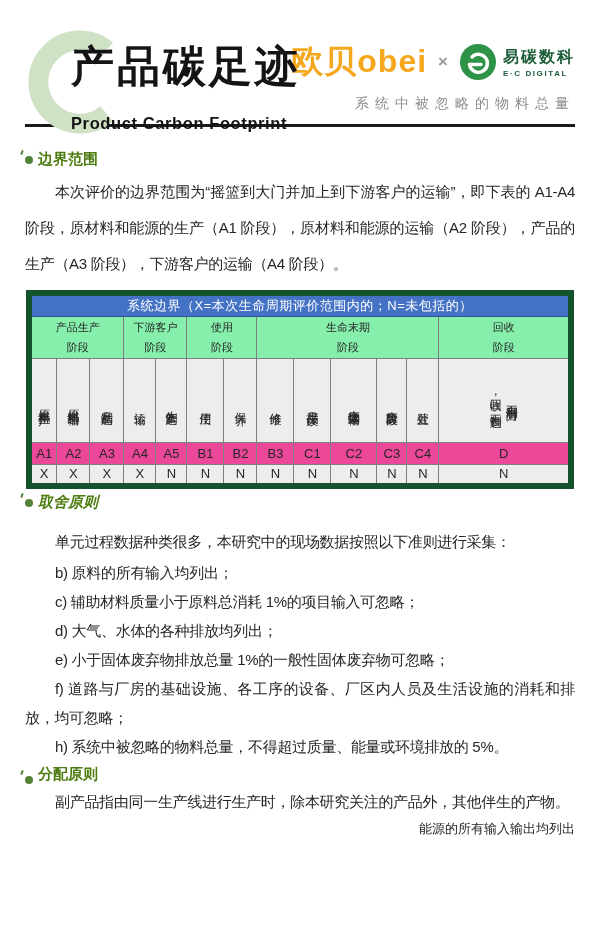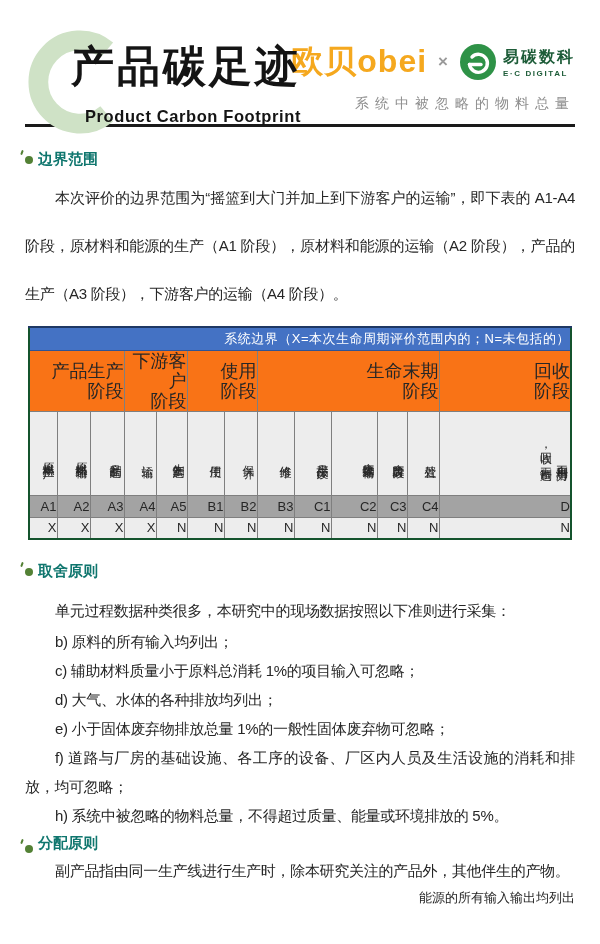--- a/index.html
+++ b/index.html
@@ -6,56 +6,56 @@
   html,body { margin:0; padding:0; background:#ffffff; }
   body { font-family: "Liberation Sans", "DejaVu Sans", sans-serif; color:#262626; }
   .page { width:600px; height:944px; overflow:hidden; background:#fff; position:relative; }
 
   
   .hdr { height:124px; padding:22px 25px 0 33px; display:flex; justify-content:space-between; }
   .hdr-left { position:relative; width:300px; height:100%; }
   .cring { position:absolute; left:-5px; top:8px; }
   .hdr-titles { position:absolute; left:38px; top:16px; }
   .h-title { font-size:43px; font-weight:900; color:#141414; letter-spacing:3px; white-space:nowrap; }
-  .h-sub { font-size:16.5px; font-weight:700; color:#141414; letter-spacing:0.6px; text-align:right; margin-top:11px; white-space:nowrap; }
+  .h-sub { font-size:16.5px; font-weight:700; color:#141414; letter-spacing:0.6px; margin-top:18px; white-space:nowrap; }
   .hdr-right { margin-top:18px; display:flex; flex-direction:column; align-items:flex-end; }
   .partners { display:flex; align-items:center; gap:10px; }
   .obei { font-size:32px; font-weight:800; color:#F5A81E; letter-spacing:1px; white-space:nowrap; }
   .cross { font-size:17px; color:#9a9a9a; font-weight:700; padding:0 1px; }
   .ec { display:flex; align-items:center; gap:6px; }
   .ec-text { display:flex; flex-direction:column; align-items:flex-start; }
   .ec-cn { font-size:16px; font-weight:800; color:#1d5c38; letter-spacing:2px; white-space:nowrap; }
   .ec-en { font-size:8px; font-weight:700; color:#1d5c38; letter-spacing:1.6px; margin-top:1px; }
   .tagline { font-size:14px; color:#8e8e8e; letter-spacing:6px; margin-top:11px; white-space:nowrap; }
   .rule { height:3px; background:#1a1a1a; margin:0 25px; }
 
   
   .content { padding:0 25px; }
-  .sec { display:flex; align-items:center; font-size:15px; font-weight:700; color:#0f766e; margin:0; }
+  .sec { display:flex; align-items:center; font-size:15px; font-weight:700; color:#4d7c0f; margin:0; }
   .sec-boundary { margin-top:23px; }
-  .sec-cutoff { margin-top:22px; }
+  .sec-cutoff { margin-top:4px;font-style:italic; }
   .sec-alloc { margin-top:4px;align-items:flex-end; }
   .bdot { width:8px; height:8px; background:#538135; border-radius:50%; display:inline-block; margin-right:5px; position:relative; flex:0 0 auto; }
   .bdot::before { content:""; position:absolute; width:2px; height:5px; background:#538135; left:-4px; top:-6px; transform:rotate(20deg); border-radius:1px; }
-  .para { font-size:15px; line-height:48px; text-align:justify; text-indent:2em; margin:5px 0 0; letter-spacing:-0.3px; }
+  .para { font-size:15px; line-height:36px; text-align:justify; text-indent:2em; margin:5px 0 0; letter-spacing:-0.3px; }
   .intro { line-height:32px; margin-top:14px; }
   .item  { line-height:29px; margin:0; }
   .para-alloc { line-height:32px; margin-top:2px; }
 
   
-  .sbt { border-collapse:collapse; table-layout:fixed; width:542px; margin:8px auto 0; font-size:13px; text-align:right; border:2px solid #14532d; }
+  .sbt { border-collapse:collapse; table-layout:fixed; width:542px; margin:8px auto 0; font-size:13px; text-align:center; border:6px solid #14532d; }
   .sbt td { border:1px solid #7f7f7f; padding:0; }
   td.t-title { background:#4472C4; color:#ffffff; height:23px; font-size:13px; letter-spacing:0.5px;
                border:1px solid #2e5395; border-top:2px solid #1F3864; }
-  .t-group td { height:42px; background:#f97316; font-size:18px; }
+  .t-group td { height:42px; background:#86efac; font-size:11px; }
   .t-group div { line-height:20px; }
   .t-vert td { height:84px; background:#ededed; vertical-align:middle; }
   .v { writing-mode:vertical-lr; text-orientation:upright; display:inline-block; font-size:12px;
        line-height:16px; letter-spacing:1px; white-space:pre-line; max-height:80px; }
-  .t-code td { height:22px; background:#a3a3a3; }
+  .t-code td { height:22px; background:#ec4899; }
   .t-flag td { height:22px; background:#ededed; }
 
   .footer { font-size:13px; text-align:right; margin-top:2px; color:#262626; }
 </style>
 </head>
 <body>
 
 <div class="page">
 
   <header class="hdr">

